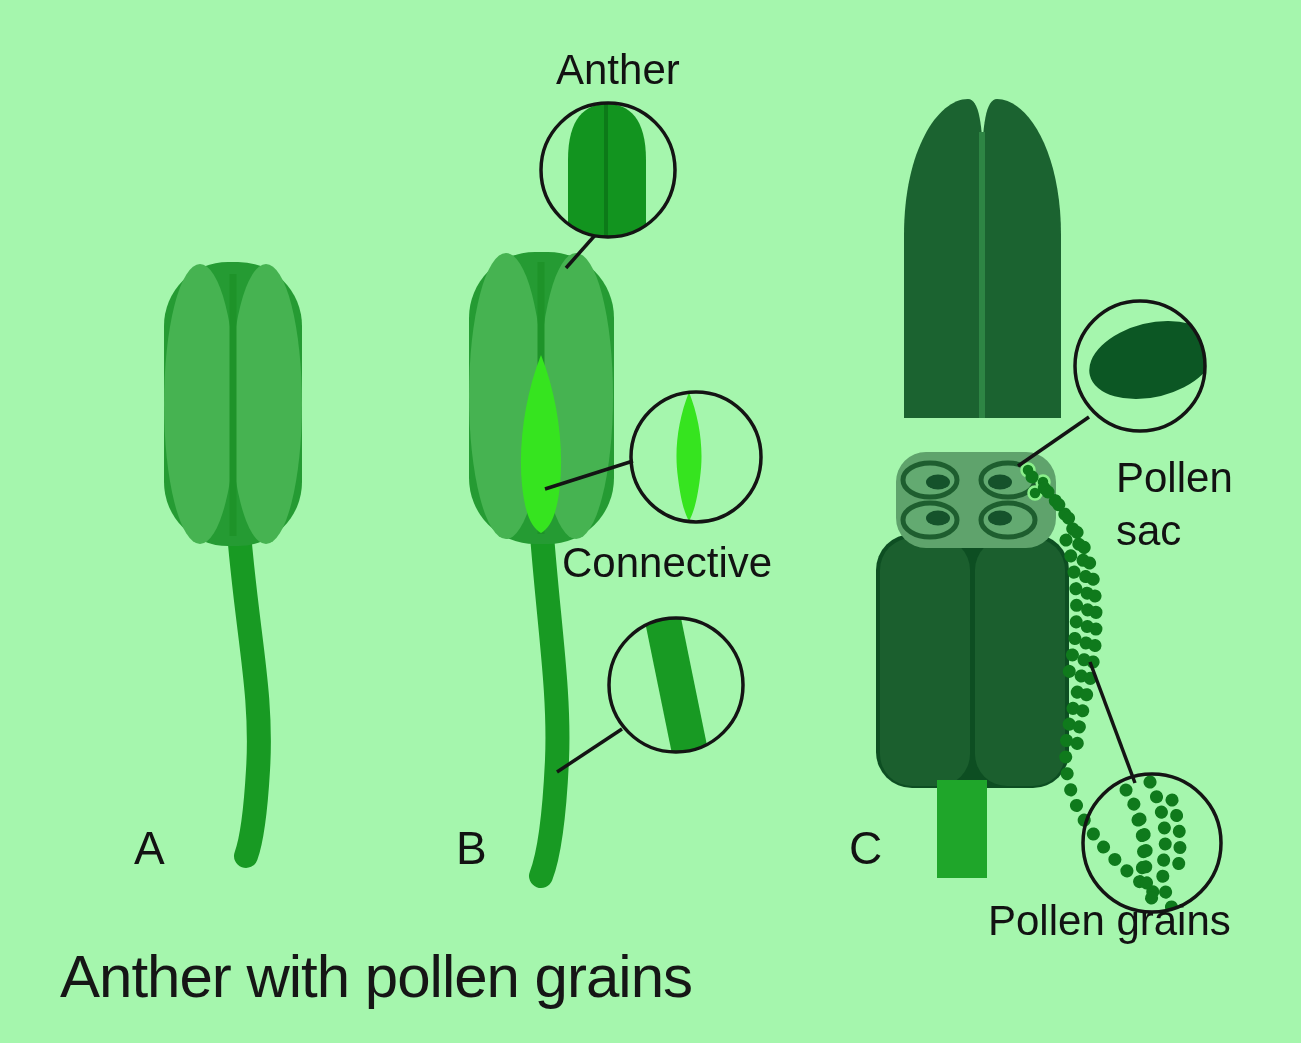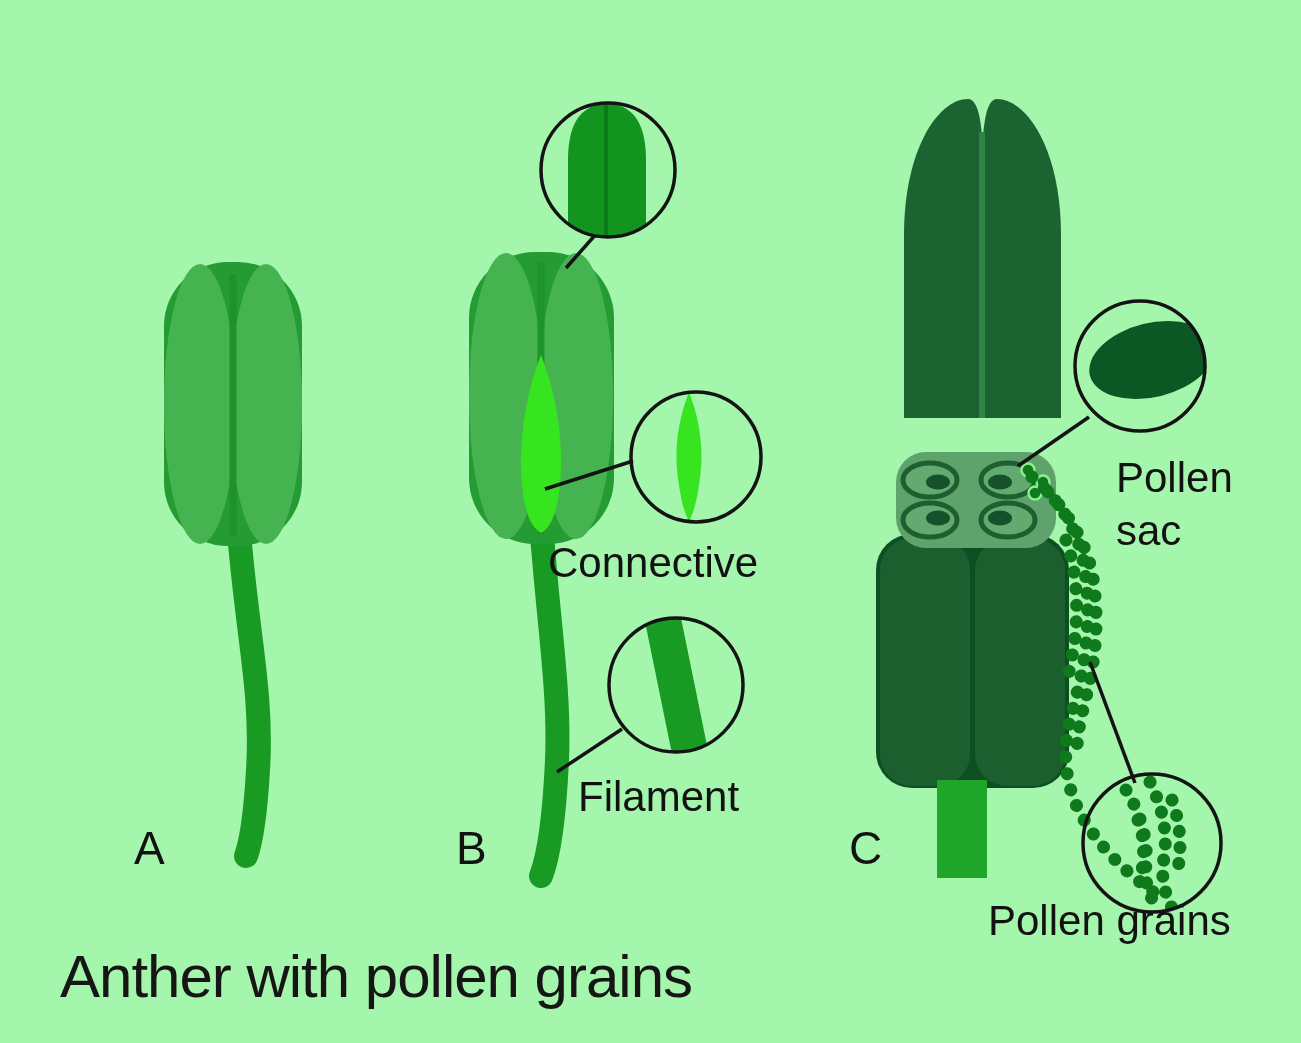--- a/index.html
+++ b/index.html
@@ -152,24 +152,24 @@
       <g clip-path="url(#clipGrains)">
         <path d="M1126,790 C1140,812 1148,838 1146,864 C1144,884 1150,898 1158,908" fill="none" stroke-width="13" stroke-linecap="round" stroke-dasharray="0.1 16" stroke="#0f7a1c"></path>
         <path d="M1150,782 C1162,806 1168,832 1164,858 C1160,880 1166,896 1172,908" fill="none" stroke-width="13" stroke-linecap="round" stroke-dasharray="0.1 16" stroke="#0f7a1c"></path>
         <path d="M1172,800 C1180,822 1182,846 1178,868" fill="none" stroke-width="13" stroke-linecap="round" stroke-dasharray="0.1 16" stroke="#0f7a1c"></path>
         <path d="M1138,820 C1146,840 1144,862 1140,882" fill="none" stroke-width="13" stroke-linecap="round" stroke-dasharray="0.1 16" stroke="#0f7a1c"></path>
       </g>
       <circle cx="1152" cy="843" r="69" fill="none" stroke="#141414" stroke-width="3.5"></circle>
     </g>
   </svg>
 
+  <div class="label" style="left:556px;top:44px;">Anther</div>
 
-  <div class="label" style="left:548px;top:537px;">Connective</div>
+  <div class="label" style="left:562px;top:537px;">Connective</div>
 
-  <div class="label" style="left:578px;top:771px;">Filament</div>
 
   <div class="label wrap" style="left:1116px;top:452px;width:145px;">Pollen sac</div>
 
   <div class="label" style="left:988px;top:895px;text-align:right;">Pollen grains</div>
 
   <div class="label fig-letter" style="left:134px;top:820px;">A</div>
 
   <div class="label fig-letter" style="left:456px;top:820px;">B</div>
 
   <div class="label fig-letter" style="left:849px;top:820px;">C</div>

